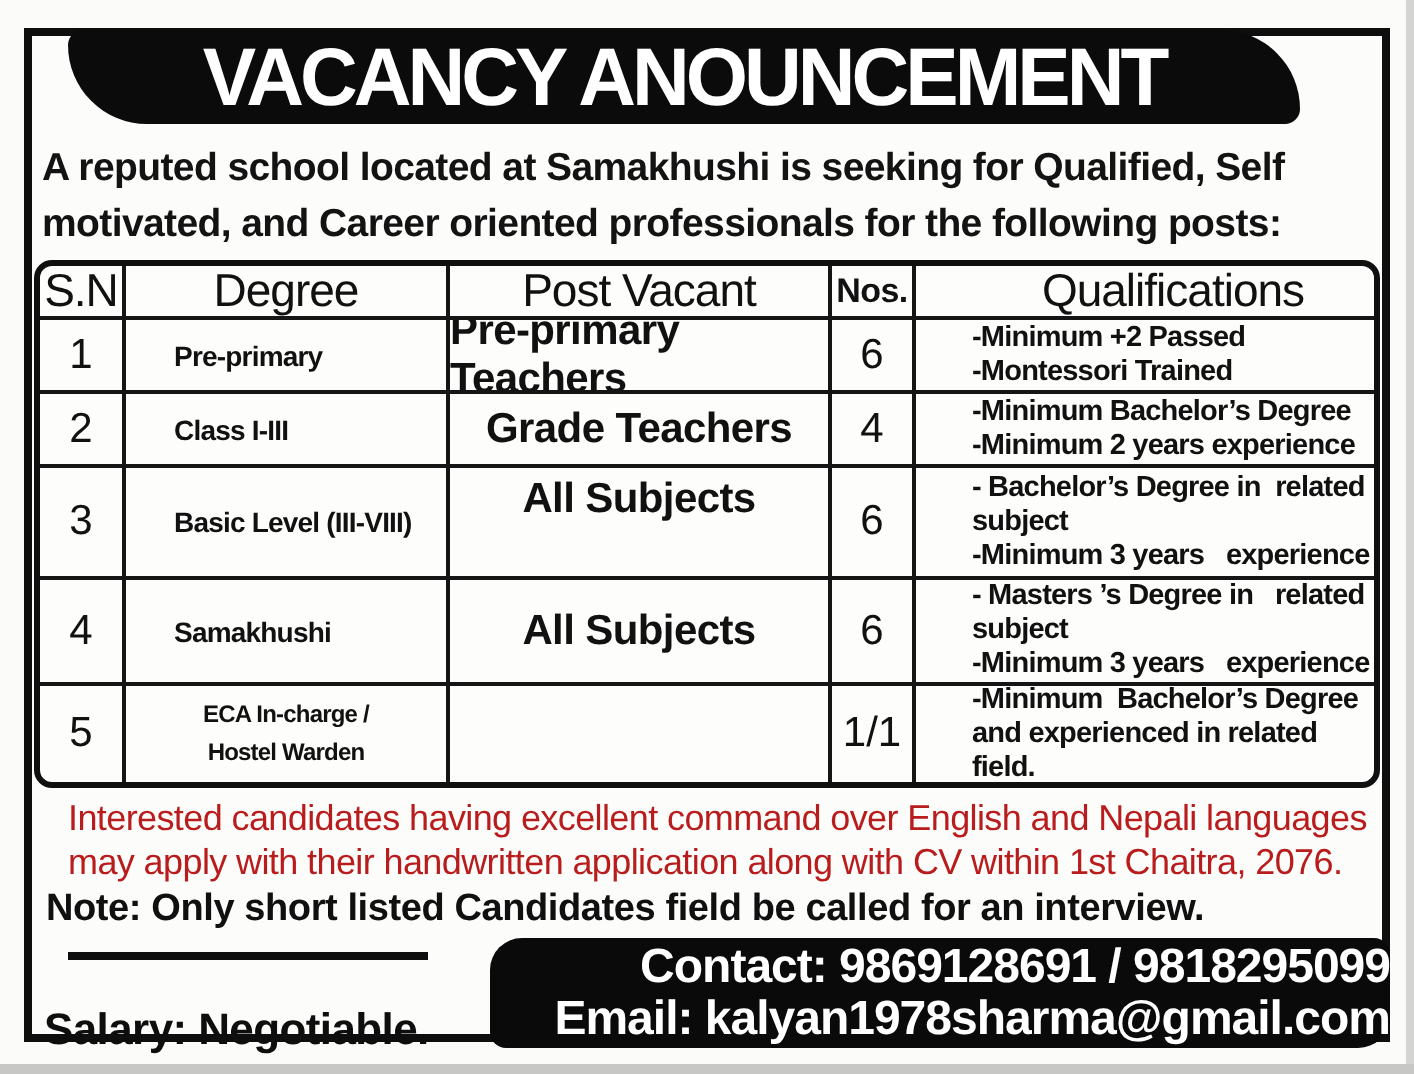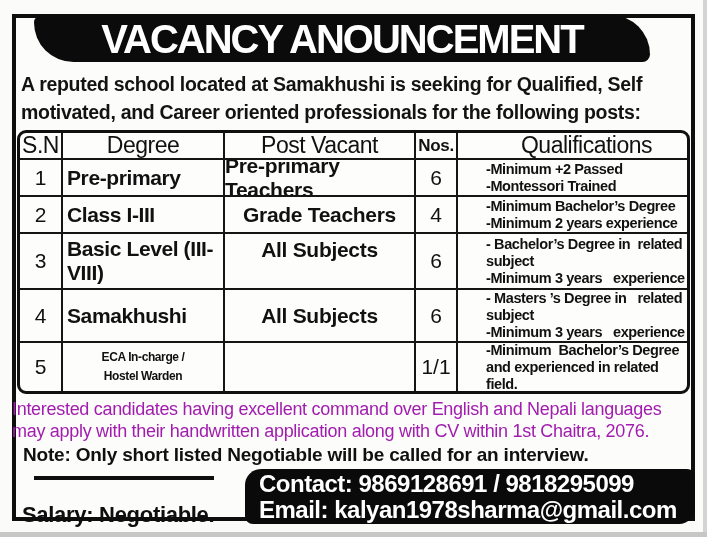--- a/index.html
+++ b/index.html
@@ -69,41 +69,41 @@
     border-bottom:2px solid #151515;
     display:flex;align-items:center;justify-content:center;
     overflow:hidden;
   }
   .cell.last-col{border-right:none;padding-left:28px;}
   .cell.last-row{border-bottom:none;}
   .th{font-weight:400;font-size:23px;letter-spacing:-0.5px;}
   .th-nos{font-weight:700;font-size:17px;letter-spacing:-0.3px;}
   .td-sn{font-weight:400;font-size:21px;}
   .td-level{
-    font-weight:700;font-size:21px;letter-spacing:-0.4px;
-    justify-content:flex-start;padding-left:4px;
+    font-weight:700;font-size:14px;letter-spacing:-0.4px;
+    justify-content:flex-start;padding-left:24px;
   }
   .td-level.centered{
     justify-content:center;padding-left:0;text-align:center;
     white-space:pre-line;line-height:19px;font-size:12px;
   }
   .td-post{font-weight:700;font-size:21px;letter-spacing:-0.3px;}
   .td-post.v-top{align-items:flex-start;padding-top:4px;}
   .td-nos{font-weight:400;font-size:21px;}
   .td-qual{
     font-weight:700;font-size:14.5px;letter-spacing:-0.4px;
     line-height:17px;white-space:pre-wrap;
     justify-content:flex-start;text-align:left;
     padding:1px 2px 1px 4px;
   }
   
   .apply{
-    position:absolute;left:12px;top:399px;z-index:2;
+    position:absolute;left:34px;top:399px;z-index:2;
     font-weight:400;font-size:18px;line-height:21.5px;
-    letter-spacing:-0.3px;color:#a21caf;white-space:nowrap;
+    letter-spacing:-0.3px;color:#b91c1c;white-space:nowrap;
   }
   .note{
     position:absolute;left:23px;top:444px;z-index:2;
     font-weight:700;font-size:19px;letter-spacing:-0.2px;
     white-space:nowrap;color:#101010;
   }
   .salary-divider{
     position:absolute;left:34px;top:476px;z-index:2;
     width:180px;height:4px;background:#0e0e0e;
   }
@@ -112,21 +112,21 @@
     font-weight:700;font-size:22px;letter-spacing:-0.3px;
     white-space:nowrap;color:#0e0e0e;
   }
   .contact-box{
     position:absolute;left:245px;top:469px;z-index:4;
     width:450px;height:55px;
     background:#0a0a0a;
     border-radius:16px 8px 16px 8px;
     color:#ffffff;
     display:flex;flex-direction:column;justify-content:center;
-    padding-left:14px;box-sizing:border-box;
+    padding-left:14px;box-sizing:border-box;text-align:right;
   }
   .contact-line{
     font-weight:700;font-size:24px;line-height:26px;
     letter-spacing:-0.5px;white-space:nowrap;
   }
 </style>
 </head>
 <body>
 
 <div class="page">
@@ -187,21 +187,21 @@
     <div class="cell td-nos last-row">1/1</div>
     <div class="cell td-qual last-col last-row">-Minimum  Bachelor’s Degree
 and experienced in related field.</div>
   </div>
 
   <div class="apply">
     <div>Interested candidates having excellent command over English and Nepali languages</div>
     <div>may apply with their handwritten application along with CV within 1st Chaitra, 2076.</div>
   </div>
 
-  <div class="note">Note: Only short listed Negotiable will be called for an interview.</div>
+  <div class="note">Note: Only short listed Candidates field be called for an interview.</div>
 
   <div class="salary-divider"></div>
   <div class="salary">Salary: Negotiable.</div>
 
   <div class="contact-box">
     <div class="contact-line">Contact: 9869128691 / 9818295099</div>
     <div class="contact-line">Email: kalyan1978sharma@gmail.com</div>
   </div>
 
   <div class="scan-strip-right"></div>

